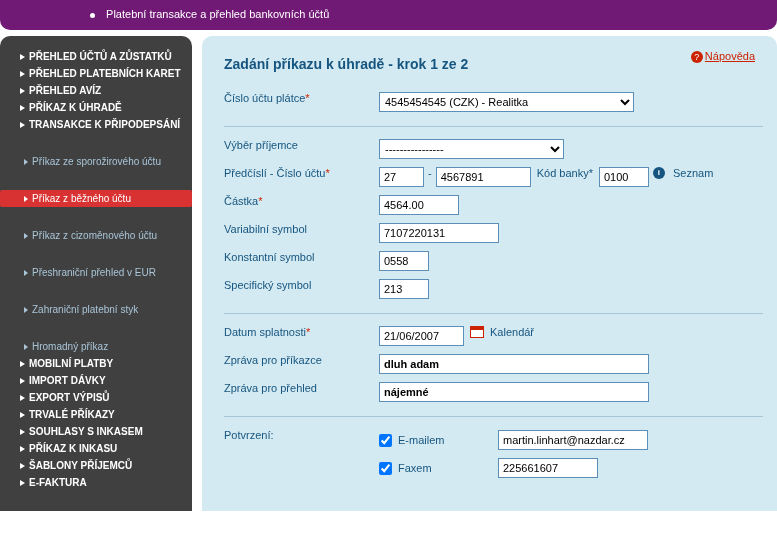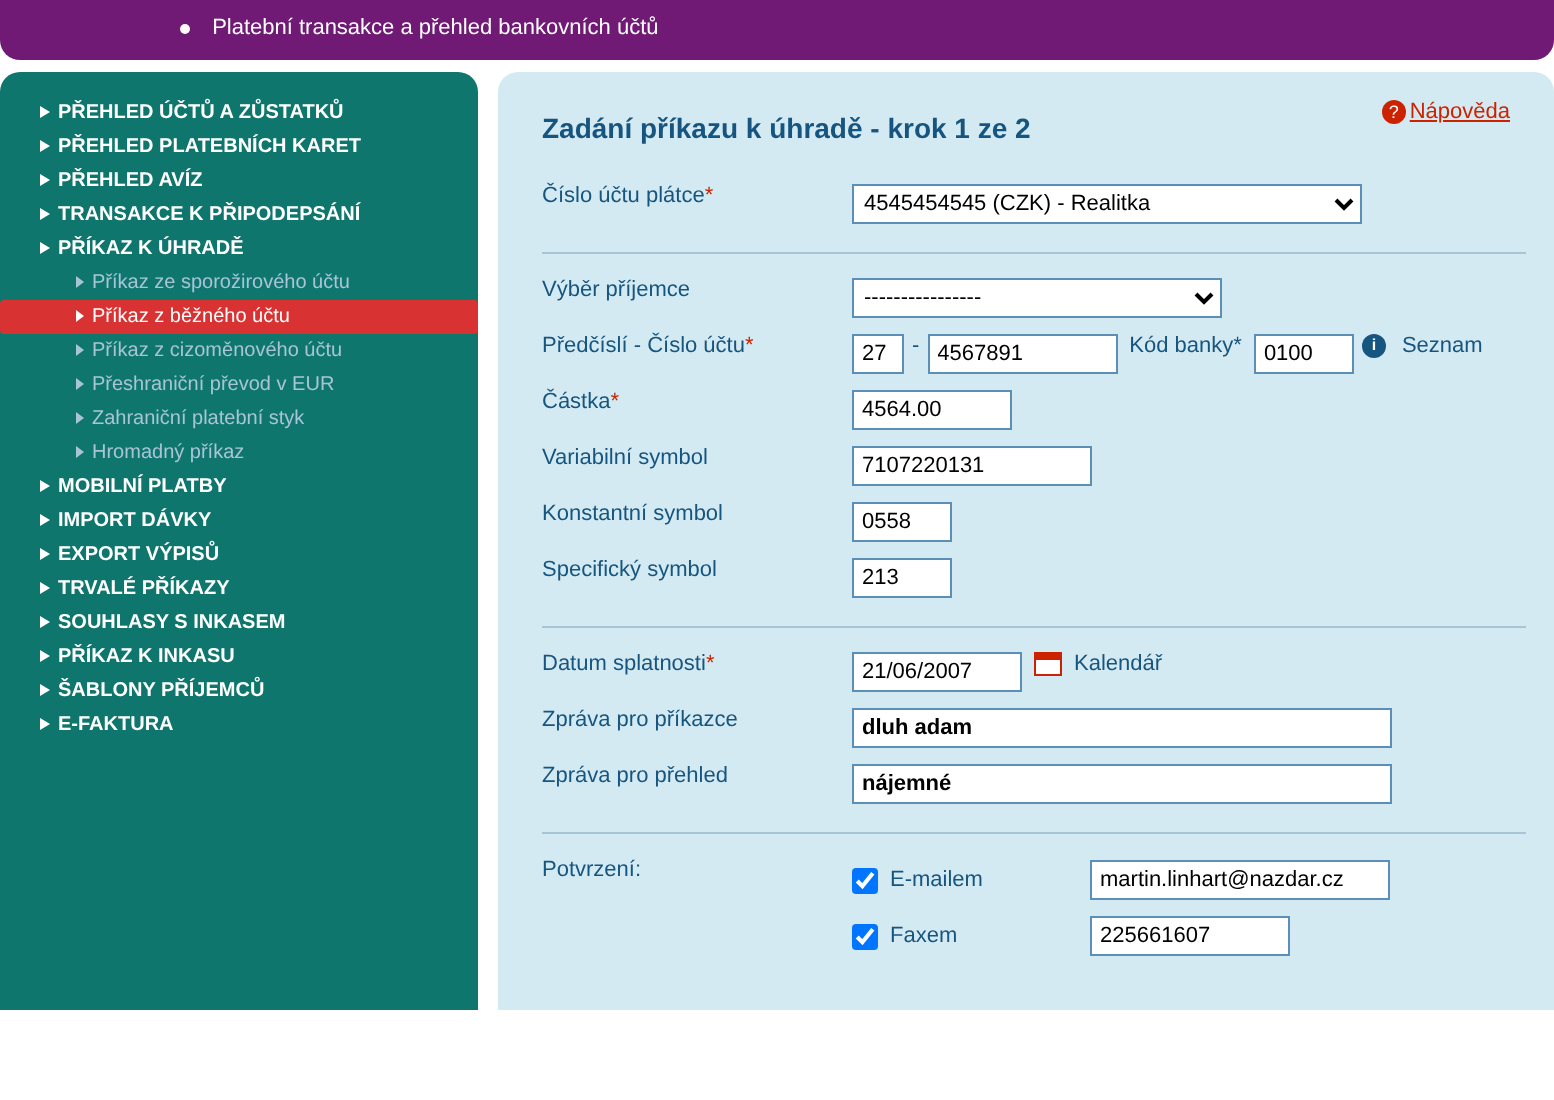--- a/index.html
+++ b/index.html
@@ -1,41 +1,41 @@
 <!DOCTYPE html>
 <html><head>
 <meta charset="utf-8">
 <style>
 * { box-sizing: border-box; margin: 0; padding: 0; }
 body { font-family: Verdana, Arial, sans-serif; font-size: 11px; background: #fff; width: 777px; }
 .header-bar { background: #701a75; color: #fff; padding: 8px 0 10px 90px; border-radius: 0 0 10px 10px; margin-bottom: 6px; }
 .header-bar .bullet { display: inline-block; width: 5px; height: 5px; background: #fff; border-radius: 50%; margin-right: 8px; vertical-align: middle; }
 .container { display: flex; }
-.sidebar { width: 239px; background: #0f766e; border-radius: 10px 10px 0 0; padding: 12px 0 20px 0; }
+.sidebar { width: 192px; background: #404040; border-radius: 10px 10px 0 0; padding: 12px 0 20px 0; }
 .sidebar ul { list-style: none; }
 .sidebar li { padding: 3px 10px 3px 20px; color: #fff; font-size: 10px; }
 .sidebar li.menu-main { font-weight: bold; }
-.sidebar li.menu-sub { padding-left: 38px; color: #a8c5d8; font-weight: normal; }
+.sidebar li.menu-sub { padding-left: 24px; color: #a8c5d8; font-weight: normal; margin-top: 20px; }
 .sidebar li.menu-sub.active { background: #d93232; color: #fff; border-radius: 2px; }
 .sidebar .arrow { display: inline-block; width: 0; height: 0; border-top: 3px solid transparent; border-bottom: 3px solid transparent; border-left: 5px solid #fff; margin-right: 4px; vertical-align: middle; }
 .sidebar .sub-arrow { display: inline-block; width: 0; height: 0; border-top: 3px solid transparent; border-bottom: 3px solid transparent; border-left: 4px solid #a8c5d8; margin-right: 4px; vertical-align: middle; }
 .sidebar li.menu-sub.active .sub-arrow { border-left-color: #fff; }
 .content { flex: 1; margin-left: 10px; background: #d4eaf2; border-radius: 10px 10px 0 0; padding: 20px 14px 20px 22px; position: relative; }
 .help-link { position: absolute; top: 14px; right: 22px; color: #c20; font-size: 11px; text-decoration: underline; }
 .help-link .qmark { display: inline-block; width: 12px; height: 12px; background: #c20; color: #fff; border-radius: 50%; text-align: center; line-height: 12px; font-size: 9px; margin-right: 2px; text-decoration: none; }
 h1 { color: #16557f; font-size: 14px; font-weight: bold; margin-bottom: 20px; }
 .form-row { display: flex; margin-bottom: 6px; min-height: 22px; }
 .form-label { width: 155px; color: #16557f; font-size: 11px; }
 .form-label .req { color: #c20; }
 input[type=text], select { font-family: inherit; font-size: 11px; border: 1px solid #5b8fb8; background: #fff; padding: 2px 4px; height: 20px; color: #000; }
 select { height: 20px; padding: 1px; }
 .select-main { width: 255px; }
 .select-recv { width: 185px; }
 .hr { border: none; border-top: 1px solid #a8c5d8; margin: 12px 0; }
-.input-pref { width: 26px; }
+.input-pref { width: 45px; }
 .input-acct { width: 95px; }
 .input-bank { width: 50px; }
 .input-amount { width: 80px; }
 .input-vs { width: 120px; }
 .input-ks, .input-ss { width: 50px; }
 .input-date { width: 85px; }
 .input-long { width: 270px; font-weight: bold; }
 .input-email { width: 150px; }
 .input-fax { width: 100px; }
 .dash { margin: 0 4px; color: #16557f; }
@@ -56,26 +56,26 @@
   <span class="bullet"></span>
   <span>Platební transakce a přehled bankovních účtů</span>
 </div>
 
 <div class="container">
   <div class="sidebar">
     <ul>
       <li class="menu-main"><span class="arrow"></span><span>PŘEHLED ÚČTŮ A ZŮSTATKŮ</span></li>
       <li class="menu-main"><span class="arrow"></span><span>PŘEHLED PLATEBNÍCH KARET</span></li>
       <li class="menu-main"><span class="arrow"></span><span>PŘEHLED AVÍZ</span></li>
+      <li class="menu-main"><span class="arrow"></span><span>PŘÍKAZ K ÚHRADĚ</span></li>
       <li class="menu-main"><span class="arrow"></span><span>TRANSAKCE K PŘIPODEPSÁNÍ</span></li>
-      <li class="menu-main"><span class="arrow"></span><span>PŘÍKAZ K ÚHRADĚ</span></li>
       <li class="menu-sub"><span class="sub-arrow"></span><span>Příkaz ze sporožirového účtu</span></li>
       <li class="menu-sub active"><span class="sub-arrow"></span><span>Příkaz z běžného účtu</span></li>
       <li class="menu-sub"><span class="sub-arrow"></span><span>Příkaz z cizoměnového účtu</span></li>
-      <li class="menu-sub"><span class="sub-arrow"></span><span>Přeshraniční převod v EUR</span></li>
+      <li class="menu-sub"><span class="sub-arrow"></span><span>Přeshraniční přehled v EUR</span></li>
       <li class="menu-sub"><span class="sub-arrow"></span><span>Zahraniční platební styk</span></li>
       <li class="menu-sub"><span class="sub-arrow"></span><span>Hromadný příkaz</span></li>
       <li class="menu-main"><span class="arrow"></span><span>MOBILNÍ PLATBY</span></li>
       <li class="menu-main"><span class="arrow"></span><span>IMPORT DÁVKY</span></li>
       <li class="menu-main"><span class="arrow"></span><span>EXPORT VÝPISŮ</span></li>
       <li class="menu-main"><span class="arrow"></span><span>TRVALÉ PŘÍKAZY</span></li>
       <li class="menu-main"><span class="arrow"></span><span>SOUHLASY S INKASEM</span></li>
       <li class="menu-main"><span class="arrow"></span><span>PŘÍKAZ K INKASU</span></li>
       <li class="menu-main"><span class="arrow"></span><span>ŠABLONY PŘÍJEMCŮ</span></li>
       <li class="menu-main"><span class="arrow"></span><span>E-FAKTURA</span></li>

